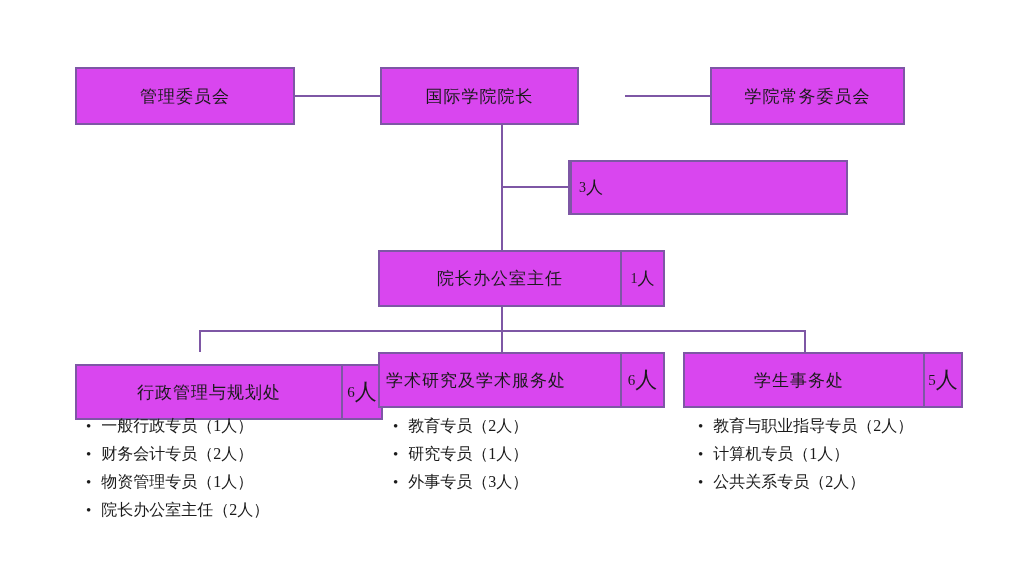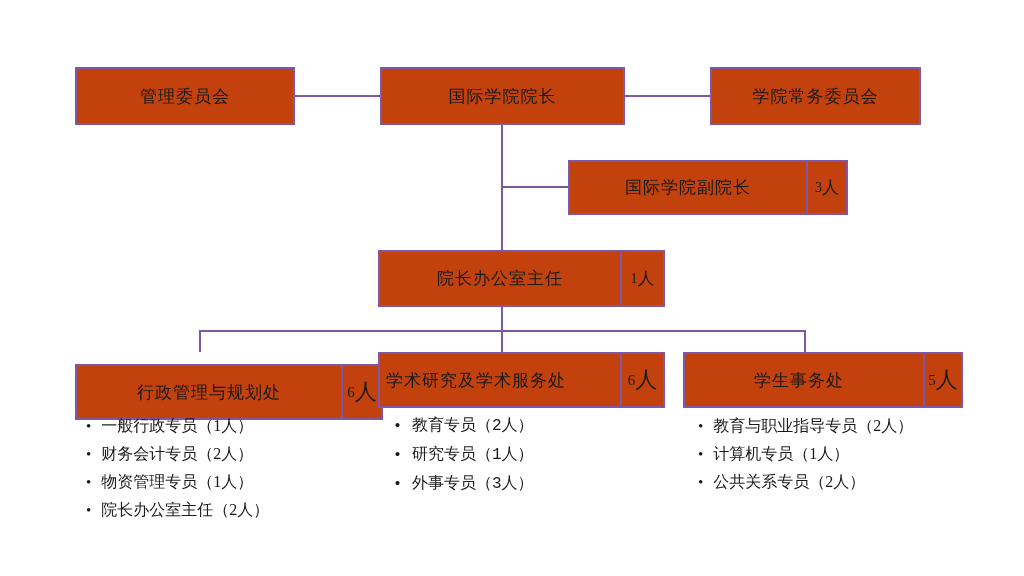--- a/index.html
+++ b/index.html
@@ -9,21 +9,21 @@
   .canvas {
     position: relative;
     width: 1024px;
     height: 576px;
     background: #ffffff;
     overflow: hidden;
   }
   .box {
     position: absolute;
     border: 2px solid var(--accent);
-    background: #c2410c;
+    background: #d946ef;
     display: flex;
     align-items: stretch;
   }
   .box .label {
     flex: 1;
     display: flex;
     align-items: center;
     justify-content: center;
     font-size: 17px;
     color: var(--text);
@@ -71,30 +71,29 @@
   <div class="line" style="left:501px; top:186px; width:67px; height:2px;"></div>
   <div class="line" style="left:501px; top:307px; width:2px; height:45px;"></div>
   <div class="line" style="left:199px; top:330px; width:607px; height:2px;"></div>
   <div class="line" style="left:199px; top:330px; width:2px; height:22px;"></div>
   <div class="line" style="left:804px; top:330px; width:2px; height:22px;"></div>
 
   <div class="box" style="left:75px; top:67px; width:220px; height:58px;">
     <div class="label">管理委员会</div>
   </div>
 
-  <div class="box" style="left:380px; top:67px; width:245px; height:58px;">
+  <div class="box" style="left:380px; top:67px; width:199px; height:58px;">
     <div class="label">国际学院院长</div>
   </div>
 
-  <div class="box" style="left:710px; top:67px; width:211px; height:58px;">
+  <div class="box" style="left:710px; top:67px; width:195px; height:58px;">
     <div class="label">学院常务委员会</div>
   </div>
 
   <div class="box" style="left:568px; top:160px; width:280px; height:55px;">
-    <div class="label">国际学院副院长</div>
     <div class="count" style="width:40px;">
       <span class="num">3</span>
         <span class="unit">人</span>
     </div>
   </div>
 
   <div class="box" style="left:378px; top:250px; width:287px; height:57px;justify-content:flex-end;">
     <div class="label">院长办公室主任</div>
     <div class="count" style="width:43px;">
       <span class="num">1</span>
@@ -126,21 +125,21 @@
     </div>
   </div>
 
   <ul class="staff" style="left:86px; top:412px;">
     <li>一般行政专员（1人）</li>
     <li>财务会计专员（2人）</li>
     <li>物资管理专员（1人）</li>
     <li>院长办公室主任（2人）</li>
   </ul>
 
-  <ul class="staff" style="left:393px; top:412px;font-family:Liberation Mono, monospace;">
+  <ul class="staff" style="left:393px; top:412px;">
     <li>教育专员（2人）</li>
     <li>研究专员（1人）</li>
     <li>外事专员（3人）</li>
   </ul>
 
   <ul class="staff" style="left:698px; top:412px;">
     <li>教育与职业指导专员（2人）</li>
     <li>计算机专员（1人）</li>
     <li>公共关系专员（2人）</li>
   </ul>

